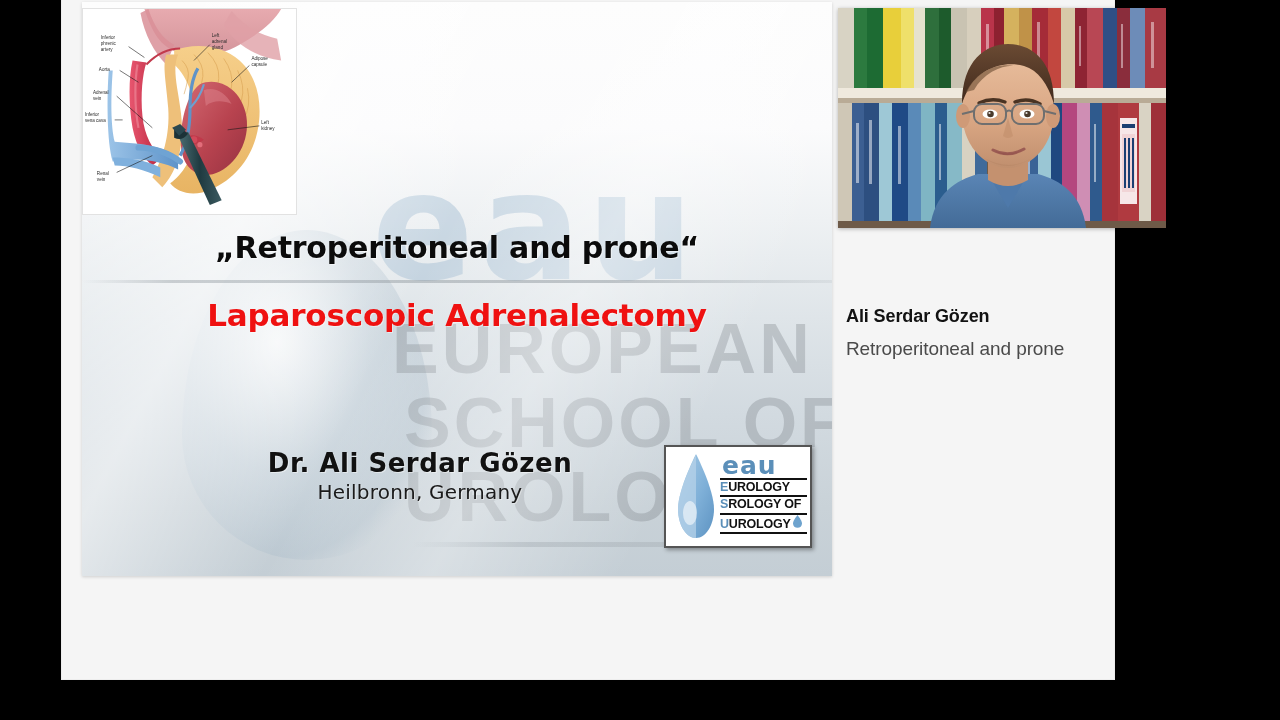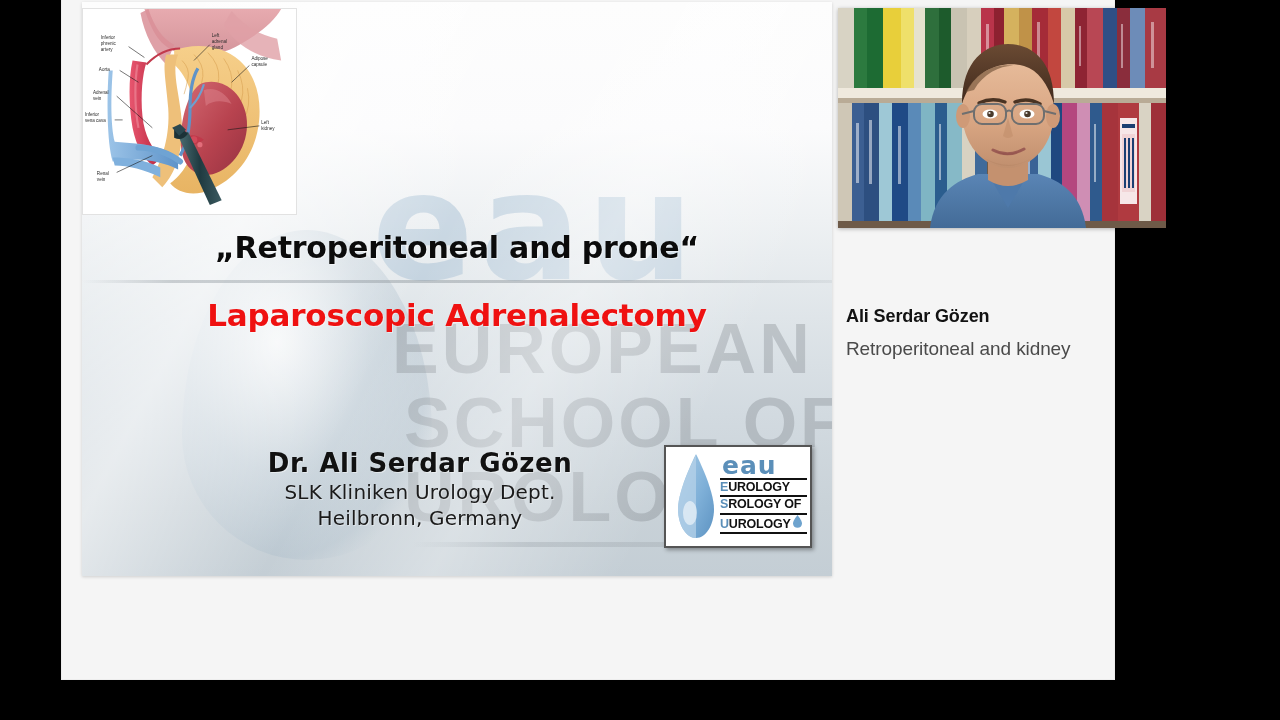--- a/index.html
+++ b/index.html
@@ -345,21 +345,20 @@
             <text x="180" y="122">kidney</text>
           </g>
         </svg>
       </div>
 
       <div id="title-black">„Retroperitoneal and prone“</div>
       <div id="title-red">Laparoscopic Adrenalectomy</div>
 
       <div id="slide-presenter">
         <div id="sp-name">Dr. Ali Serdar Gözen</div>
-        <div class="sp-sub">SLK Kliniken Urology Dept.</div>
         <div class="sp-sub">Heilbronn, Germany</div>
       </div>
 
       <div id="esu-logo">
         <svg id="esu-drop" viewBox="0 0 44 88">
           <defs>
             <linearGradient id="dropG" x1="0" y1="0" x2="1" y2="1">
               <stop offset="0%" stop-color="#a8cbe6"></stop>
               <stop offset="55%" stop-color="#7fb0d8"></stop>
               <stop offset="100%" stop-color="#5d93c2"></stop>
@@ -523,17 +522,17 @@
 
         <path d="M155 142 q15 8 31 -1" stroke="#9c5c54" stroke-width="3" fill="none" stroke-linecap="round"></path>
         <path d="M157 143 q14 6 27 -1 q-13 9 -27 1 Z" fill="#8d4c47" opacity="0.55"></path>
 
         <path d="M146 150 q24 16 48 0 q-22 14 -48 0 Z" fill="#b07f5e" opacity="0.35"></path>
       </svg>
     </div>
 
     <div id="meta-block">
       <div id="meta-name">Ali Serdar Gözen</div>
-      <div id="meta-subtitle">Retroperitoneal and kidney</div>
+      <div id="meta-subtitle">Retroperitoneal and prone</div>
     </div>
 
   </div>
 </div>
 
 </body></html>

